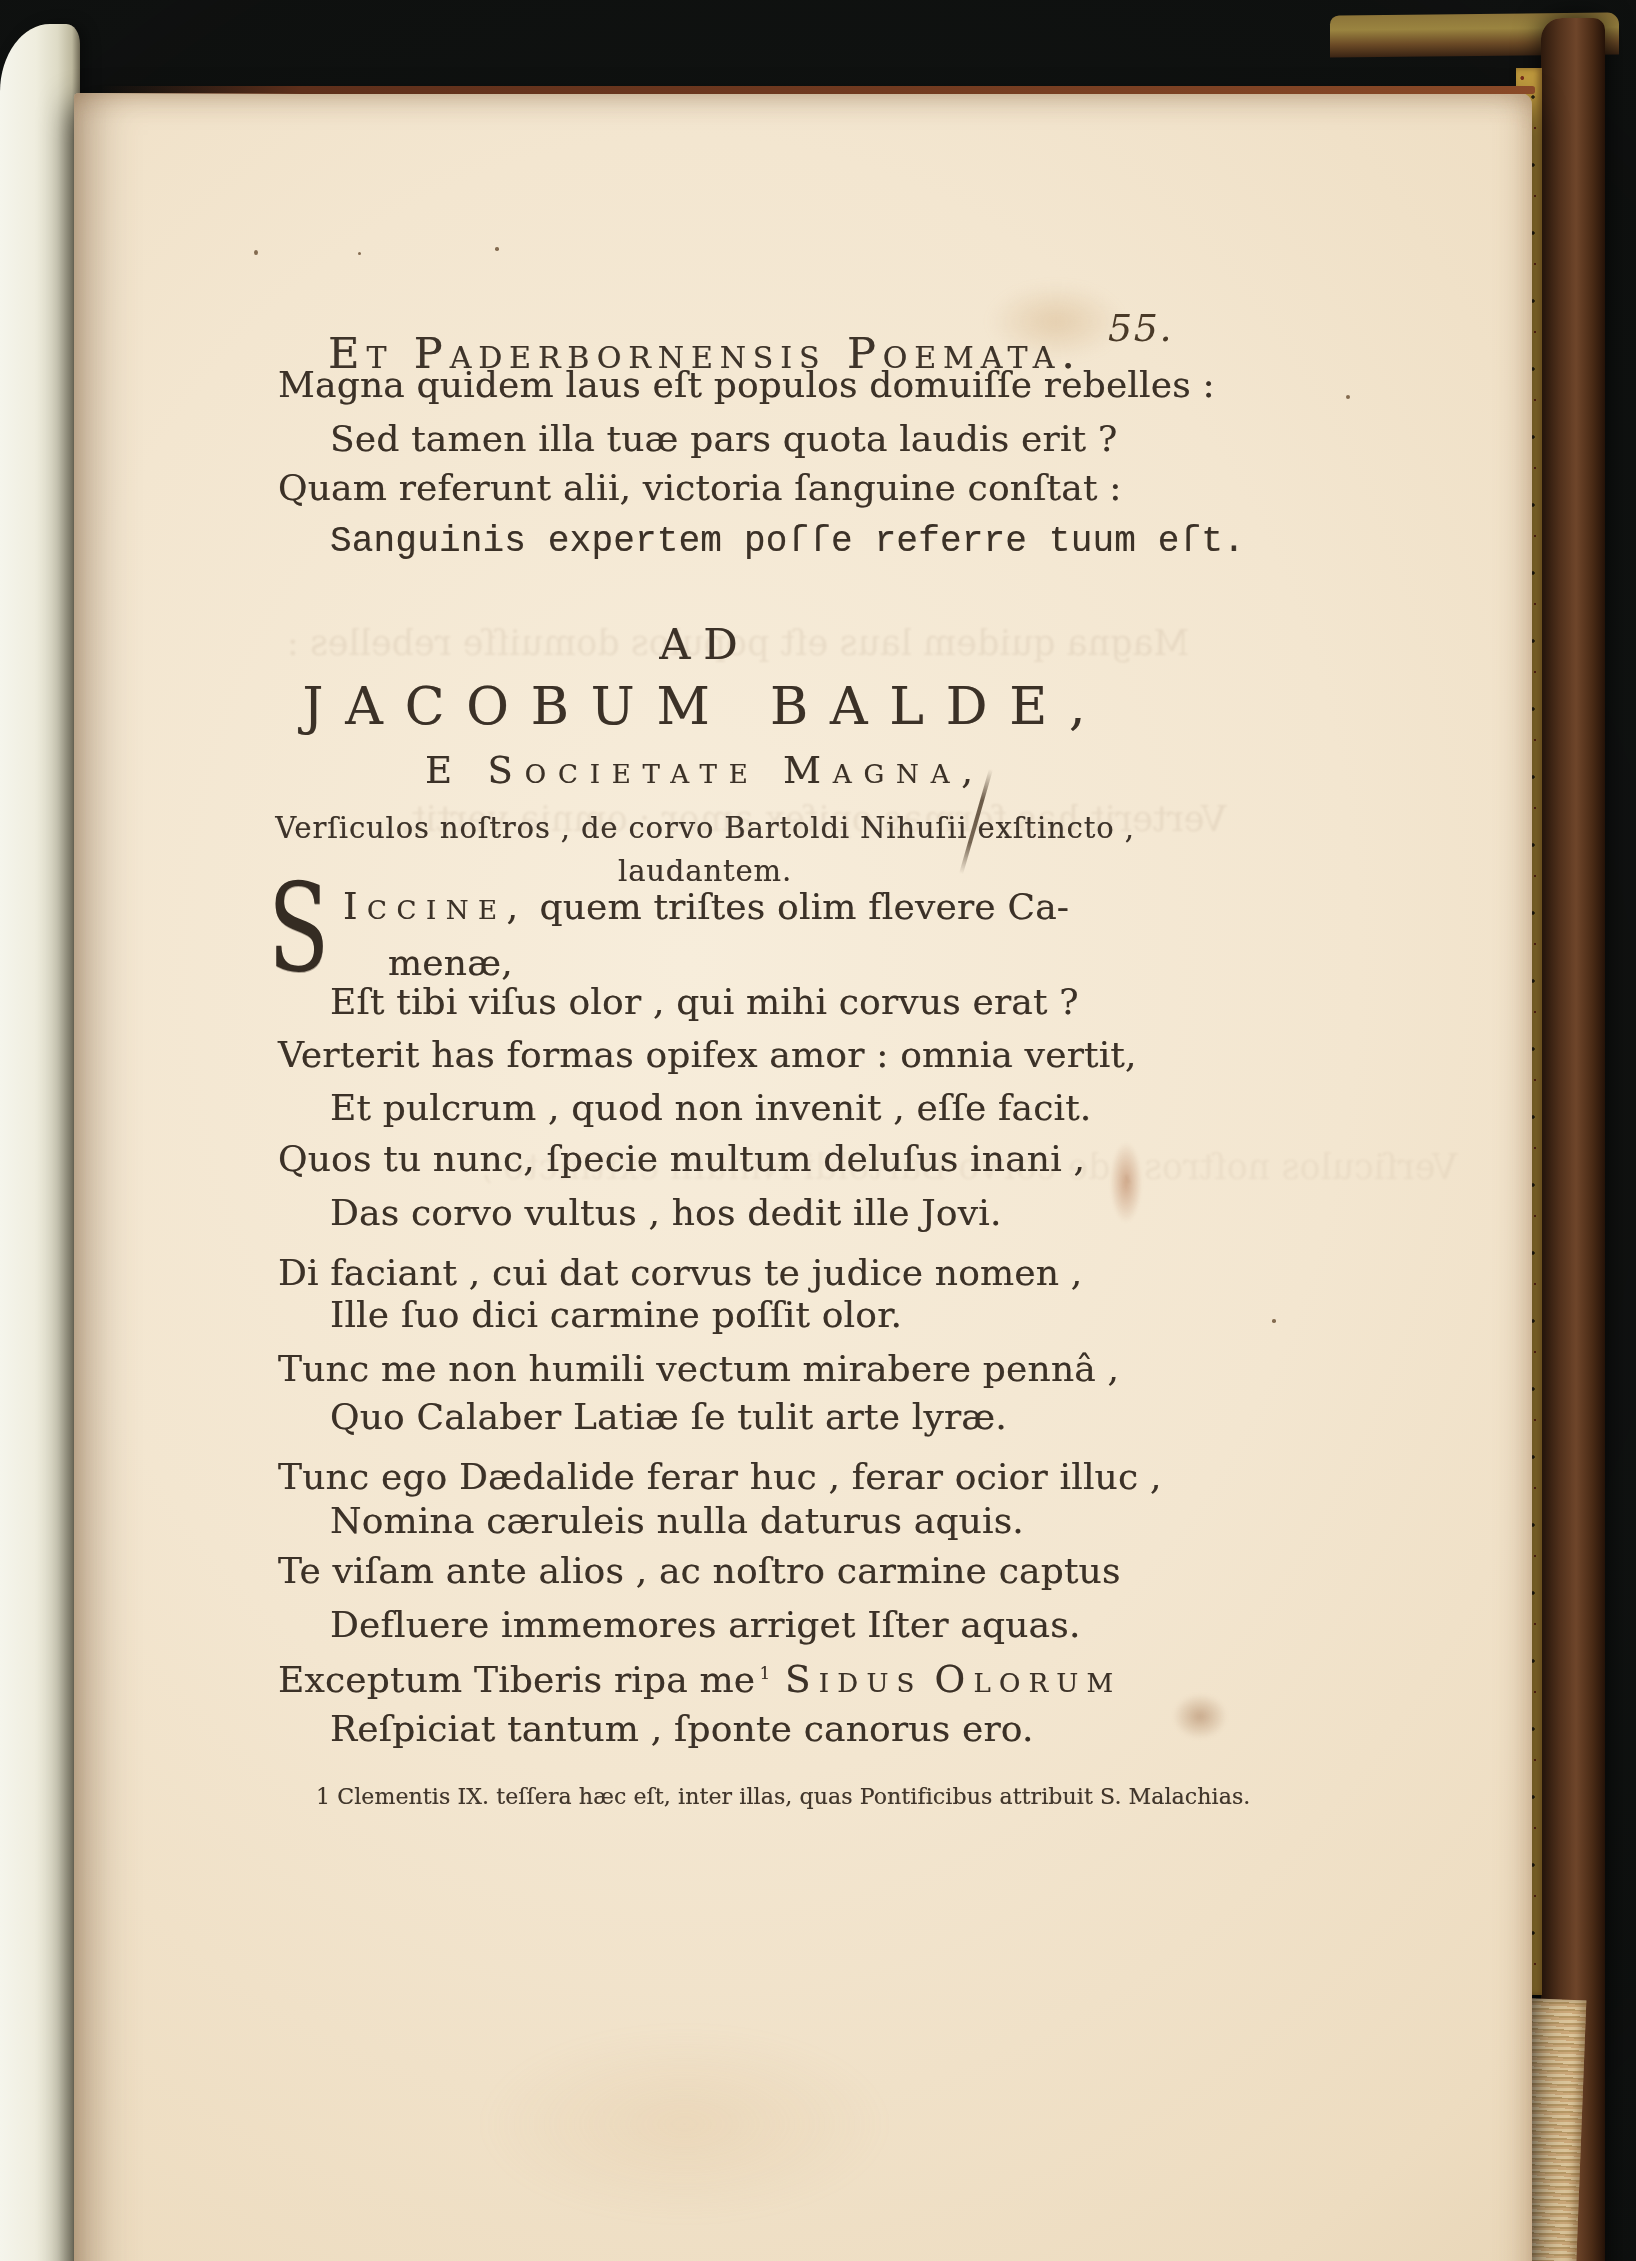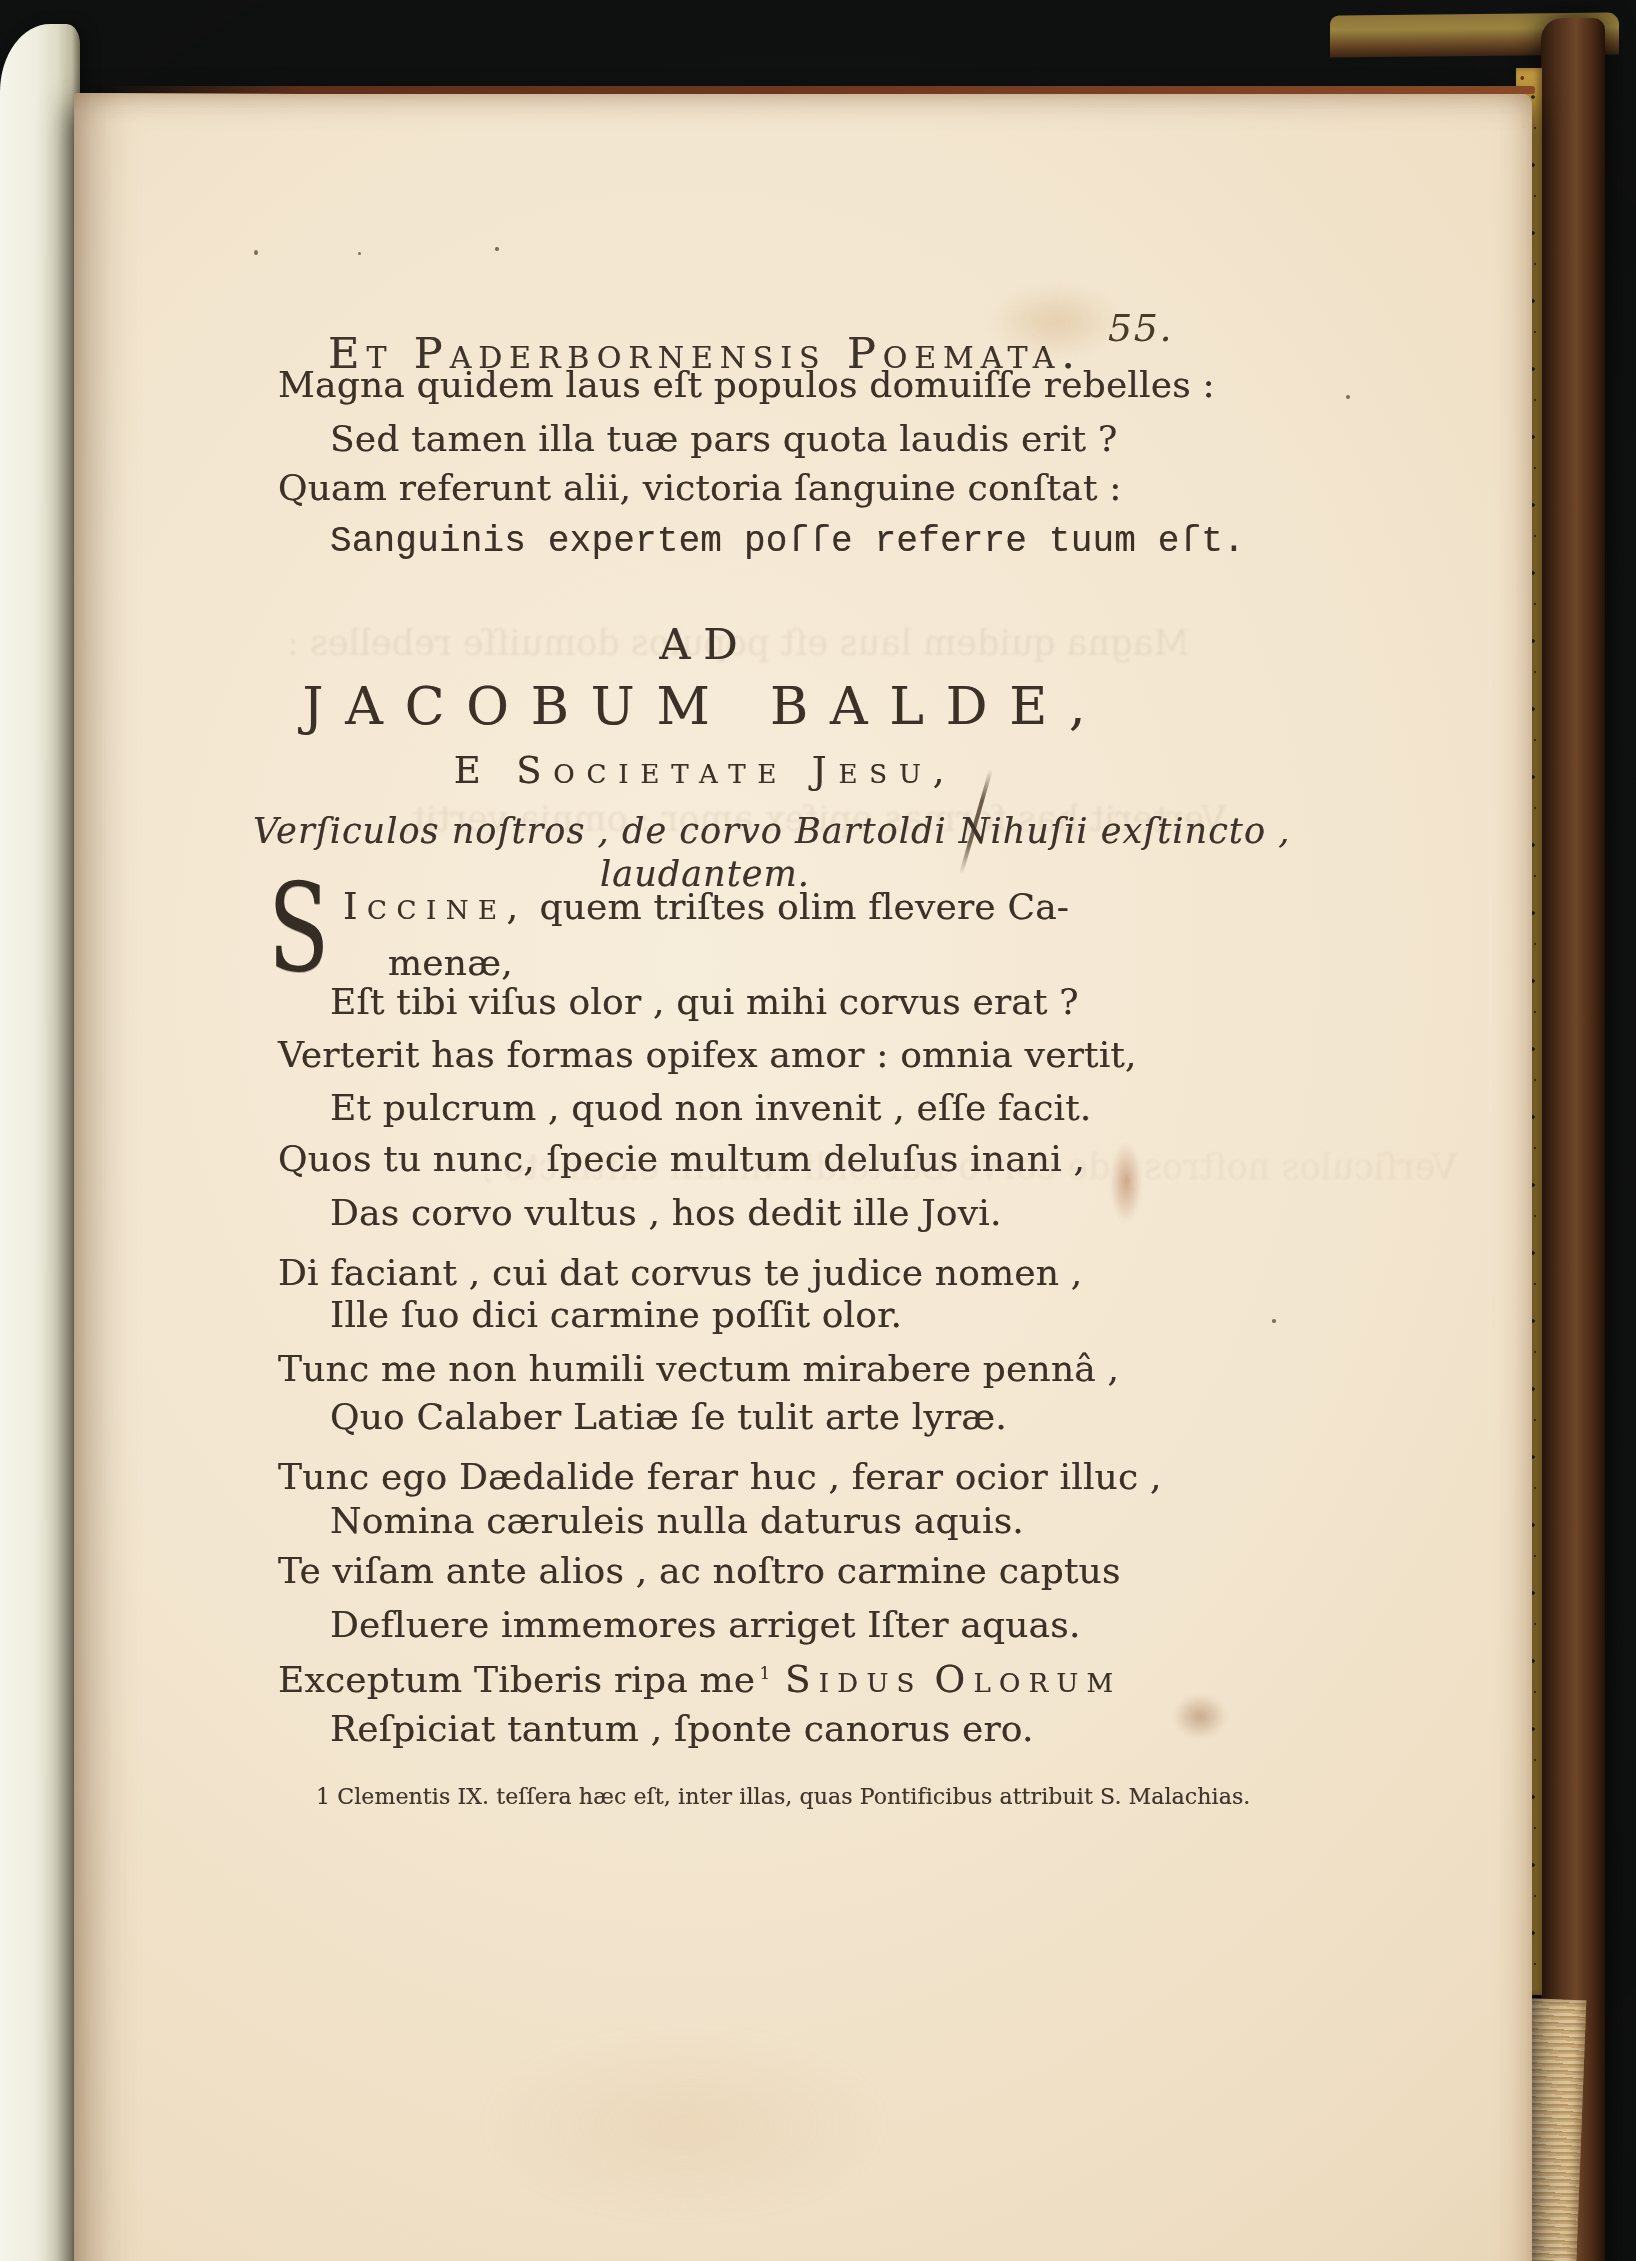--- a/index.html
+++ b/index.html
@@ -72,21 +72,21 @@
   .l-indent{left:256px;}
   .l-first{left:269px;}
   .l-carry{left:314px;}
   .l-foot{left:242px;font-size:22px;color:#41362b;}
   .l-center{left:179px;width:904px;text-align:center;margin-top:19px;}
   .running-header{font-size:43px;font-variant:small-caps;letter-spacing:0.16em;color:#3e342a;}
   .pagenum{position:absolute;left:1028px;top:213px;font-size:38px;font-style:italic;color:#4a3a28;letter-spacing:0.04em;margin-left:6px;}
   .kicker{font-size:43px;letter-spacing:0.30em;}
   .addressee{font-size:52px;letter-spacing:0.42em;}
   .order-line{font-size:37px;font-variant:small-caps;letter-spacing:0.32em;}
-  .argument{font-size:35px;font-style:italic;letter-spacing:0.03em;color:#3d332a;}
+  .argument{font-size:29px;letter-spacing:0.03em;color:#3d332a;}
   .drop-cap{
     position:absolute;left:194px;top:775px;font-size:121px;line-height:1;
     transform:scaleX(0.74);transform-origin:left top;color:#352c23;
     text-shadow:0.5px 0.7px 0 rgba(45,35,25,0.35);
   }
   .sc-first{font-variant:small-caps;letter-spacing:0.26em;font-size:1.02em;}
   .sc-big{font-variant:small-caps;letter-spacing:0.22em;font-size:1.04em;margin-left:0.32em;}
   .fnmark{font-size:0.45em;vertical-align:12.7px;margin:0 2.7px 0 4.5px;}
   
   .ghost{
@@ -135,21 +135,21 @@
   <div class="line l-center running-header" style="top:216px;">Et Paderbornensis Poemata.</div>
   <div class="pagenum">55.</div>
 
   <div class="line l-flush" style="top:271px;">Magna quidem laus eſt populos domuiſſe rebelles :</div>
   <div class="line l-indent" style="top:325px;">Sed tamen illa tuæ pars quota laudis erit ?</div>
   <div class="line l-flush" style="top:374px;">Quam referunt alii, victoria ſanguine conſtat :</div>
   <div class="line l-indent" style="top:428px;font-family:Liberation Mono, monospace;">Sanguinis expertem poſſe referre tuum eſt.</div>
 
   <div class="line l-center kicker" style="top:507px;">AD</div>
   <div class="line l-center addressee" style="top:564px;">JACOBUM BALDE,</div>
-  <div class="line l-center order-line" style="top:637px;">E Societate Jesu,</div>
+  <div class="line l-center order-line" style="top:637px;">E Societate Magna,</div>
 
   <div class="line l-center argument" style="top:699px;">Verſiculos noſtros , de corvo Bartoldi Nihuſii exſtincto ,</div>
   <div class="line l-center argument" style="top:742px;">laudantem.</div>
 
   <div class="drop-cap">S</div>
   <div class="line l-first" style="top:792px;"><span class="sc-first">Iccine,</span><span> quem triſtes olim flevere Ca-</span></div>
   <div class="line l-carry" style="top:849px;">menæ,</div>
 
   <div class="line l-indent" style="top:888px;">Eſt tibi viſus olor , qui mihi corvus erat ?</div>
   <div class="line l-flush" style="top:941px;">Verterit has formas opifex amor : omnia vertit,</div>

